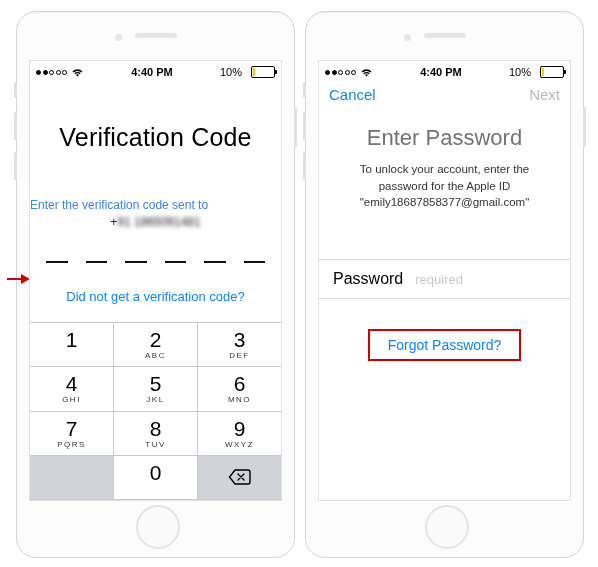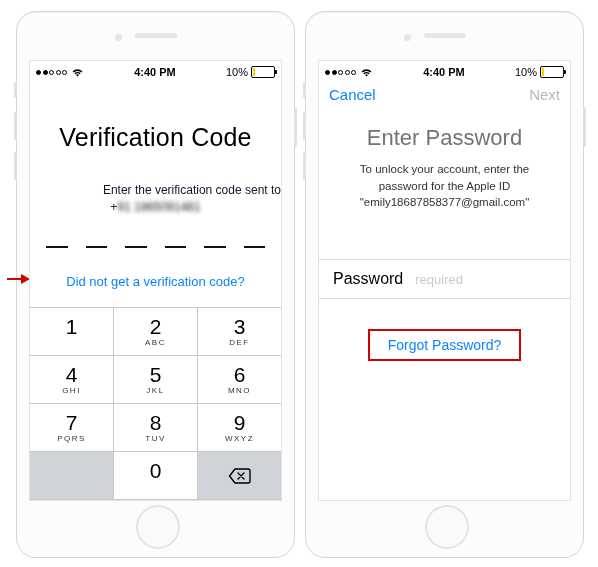--- a/index.html
+++ b/index.html
@@ -92,21 +92,21 @@
     padding: 2px 6px 0 6px;
     font-size: 11px;
     color: #000;
   }
   .status .signal { display: flex; align-items: center; gap: 4px; }
   .dots { display: flex; gap: 1.5px; }
   .dot { width: 5px; height: 5px; border-radius: 50%; border: 1px solid #000; box-sizing: border-box; }
   .dot.on { background: #000; }
   .wifi-ic svg { display: block; }
   .status .time { font-weight: 600; }
-  .status .batt { display: flex; align-items: center; gap: 3px; }
+  .status .batt { display: flex; align-items: center; gap: 9px; }
   .battery {
     width: 22px;
     height: 10px;
     border: 1px solid #000;
     border-radius: 2px;
     position: relative;
   }
   .battery::after {
     content: '';
     position: absolute;
@@ -129,24 +129,24 @@
   
   .vc-title {
     text-align: center;
     font-size: 25px;
     font-weight: 400;
     color: #000;
     margin-top: 42px;
     letter-spacing: 0.2px;
   }
   .vc-sub {
-    text-align: right;
+    text-align: left;
     font-size: 12px;
-    color: #0f172a;
-    margin-top: 30px;
+    color: #3b82f6;
+    margin-top: 45px;
     line-height: 1.35;
   }
   .vc-phone {
     text-align: center;
     font-size: 12px;
     color: #222;
     margin-top: 2px;
   }
   .vc-phone .blur {
     filter: blur(2.2px);

